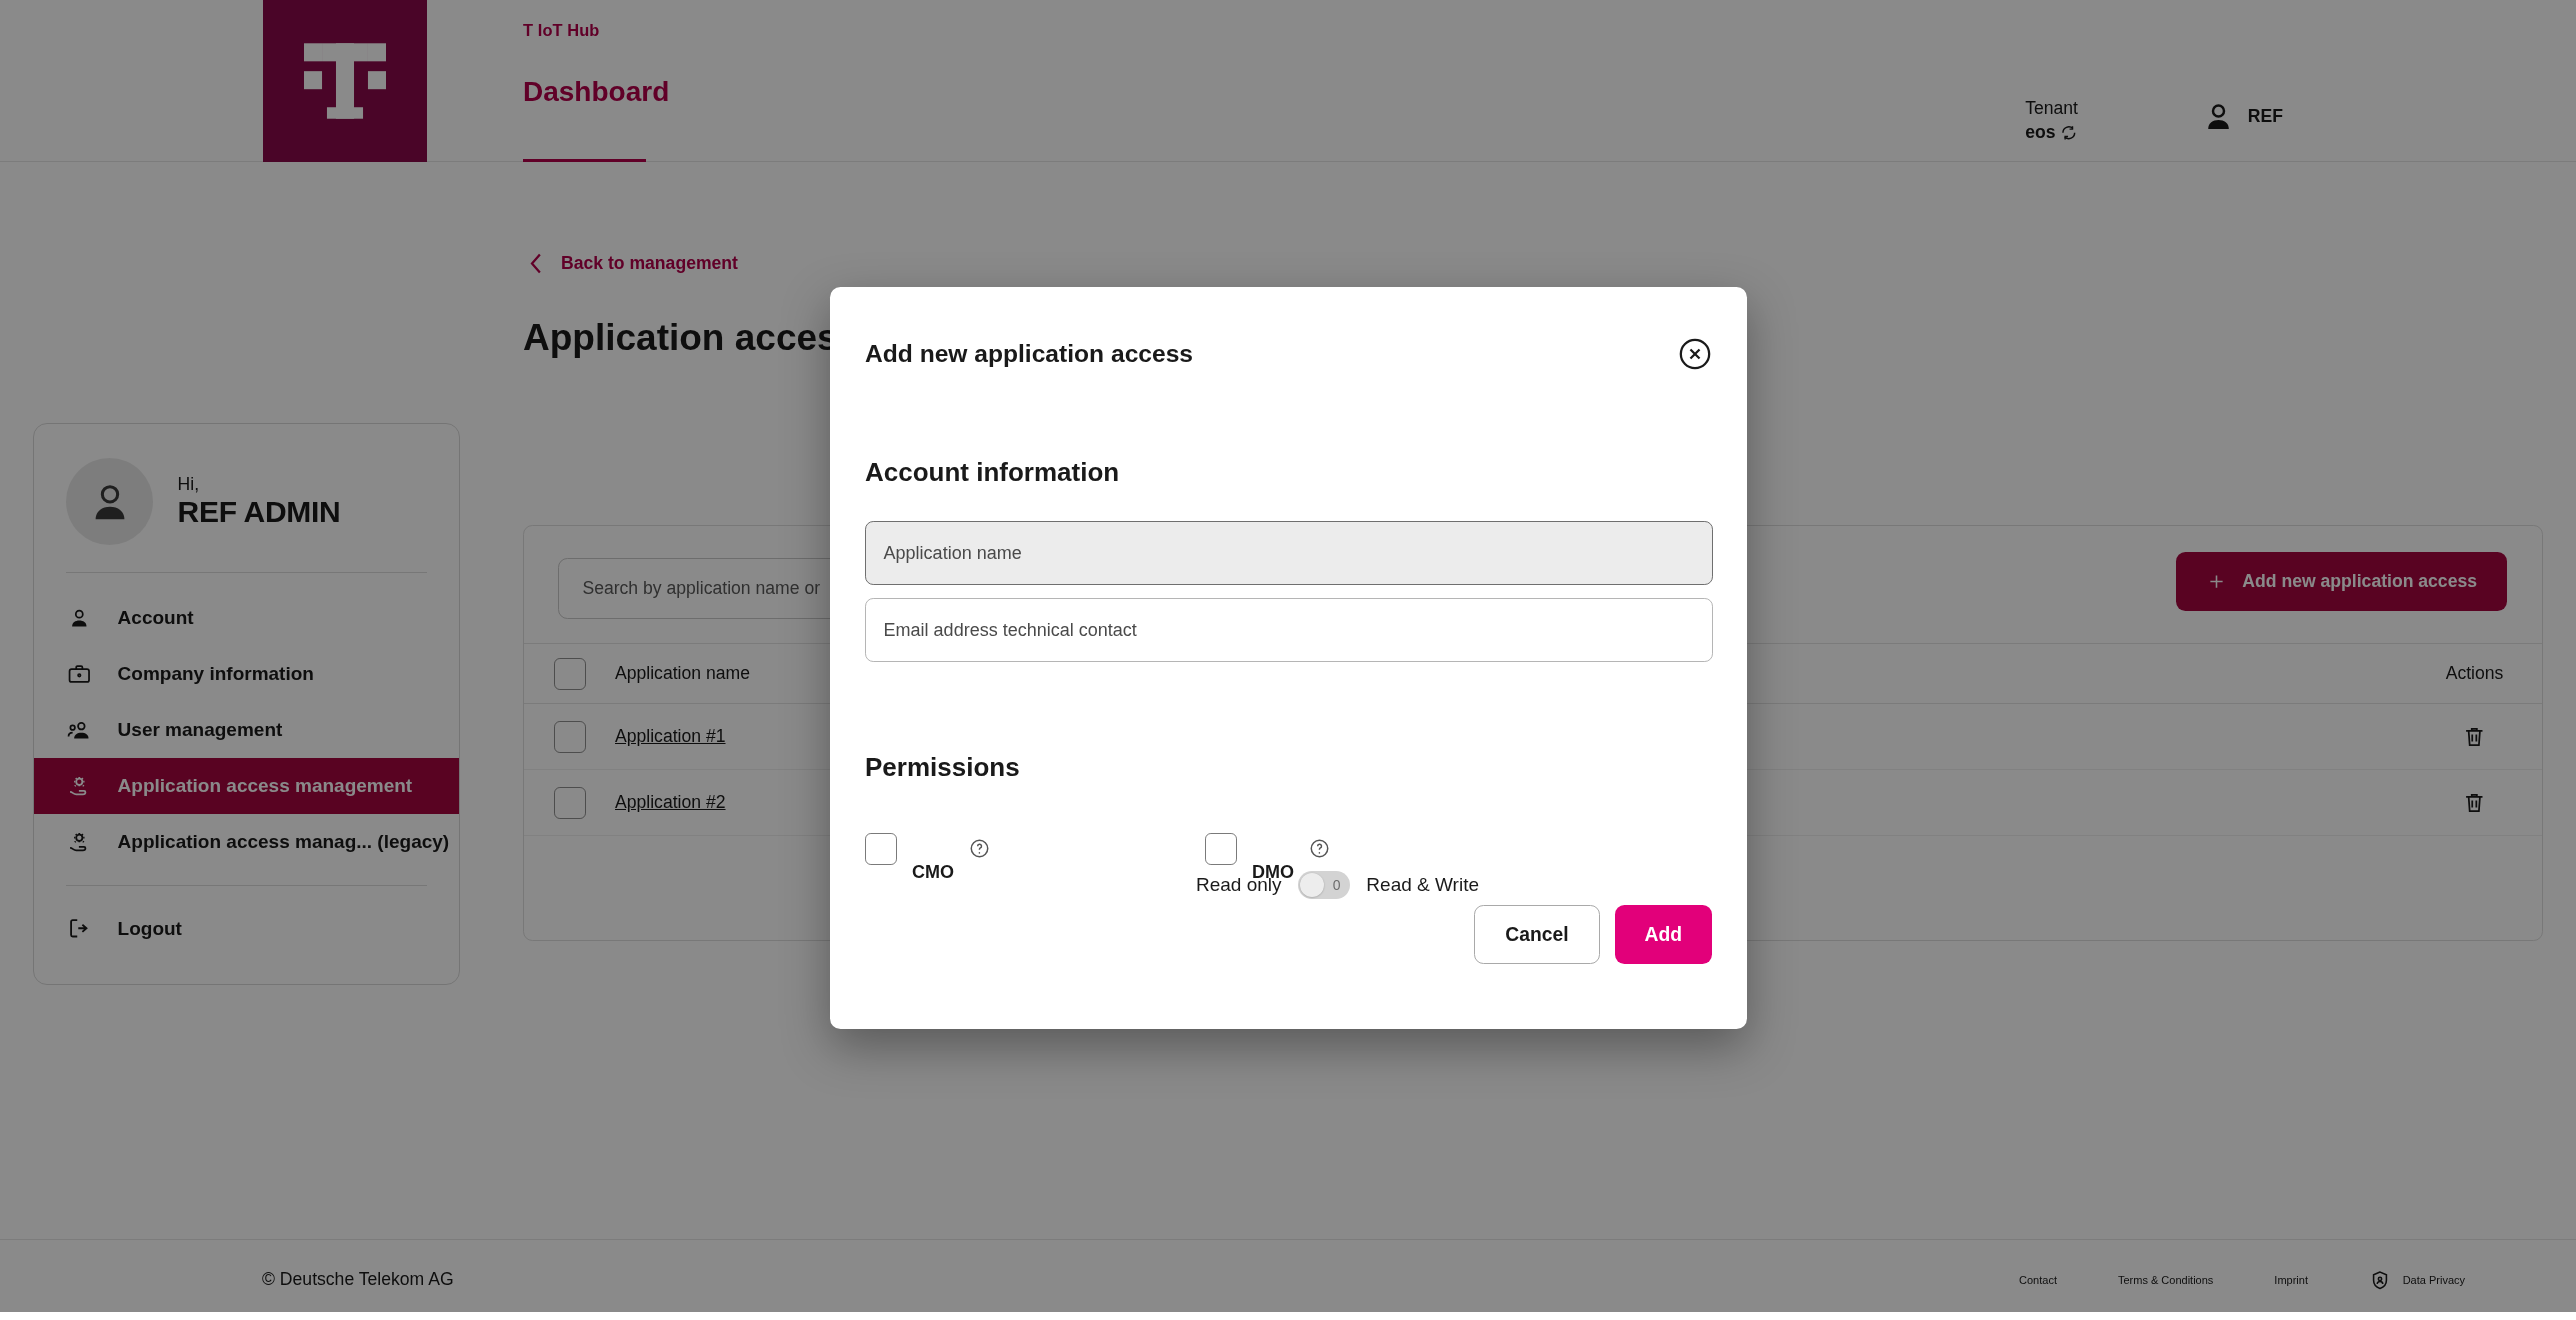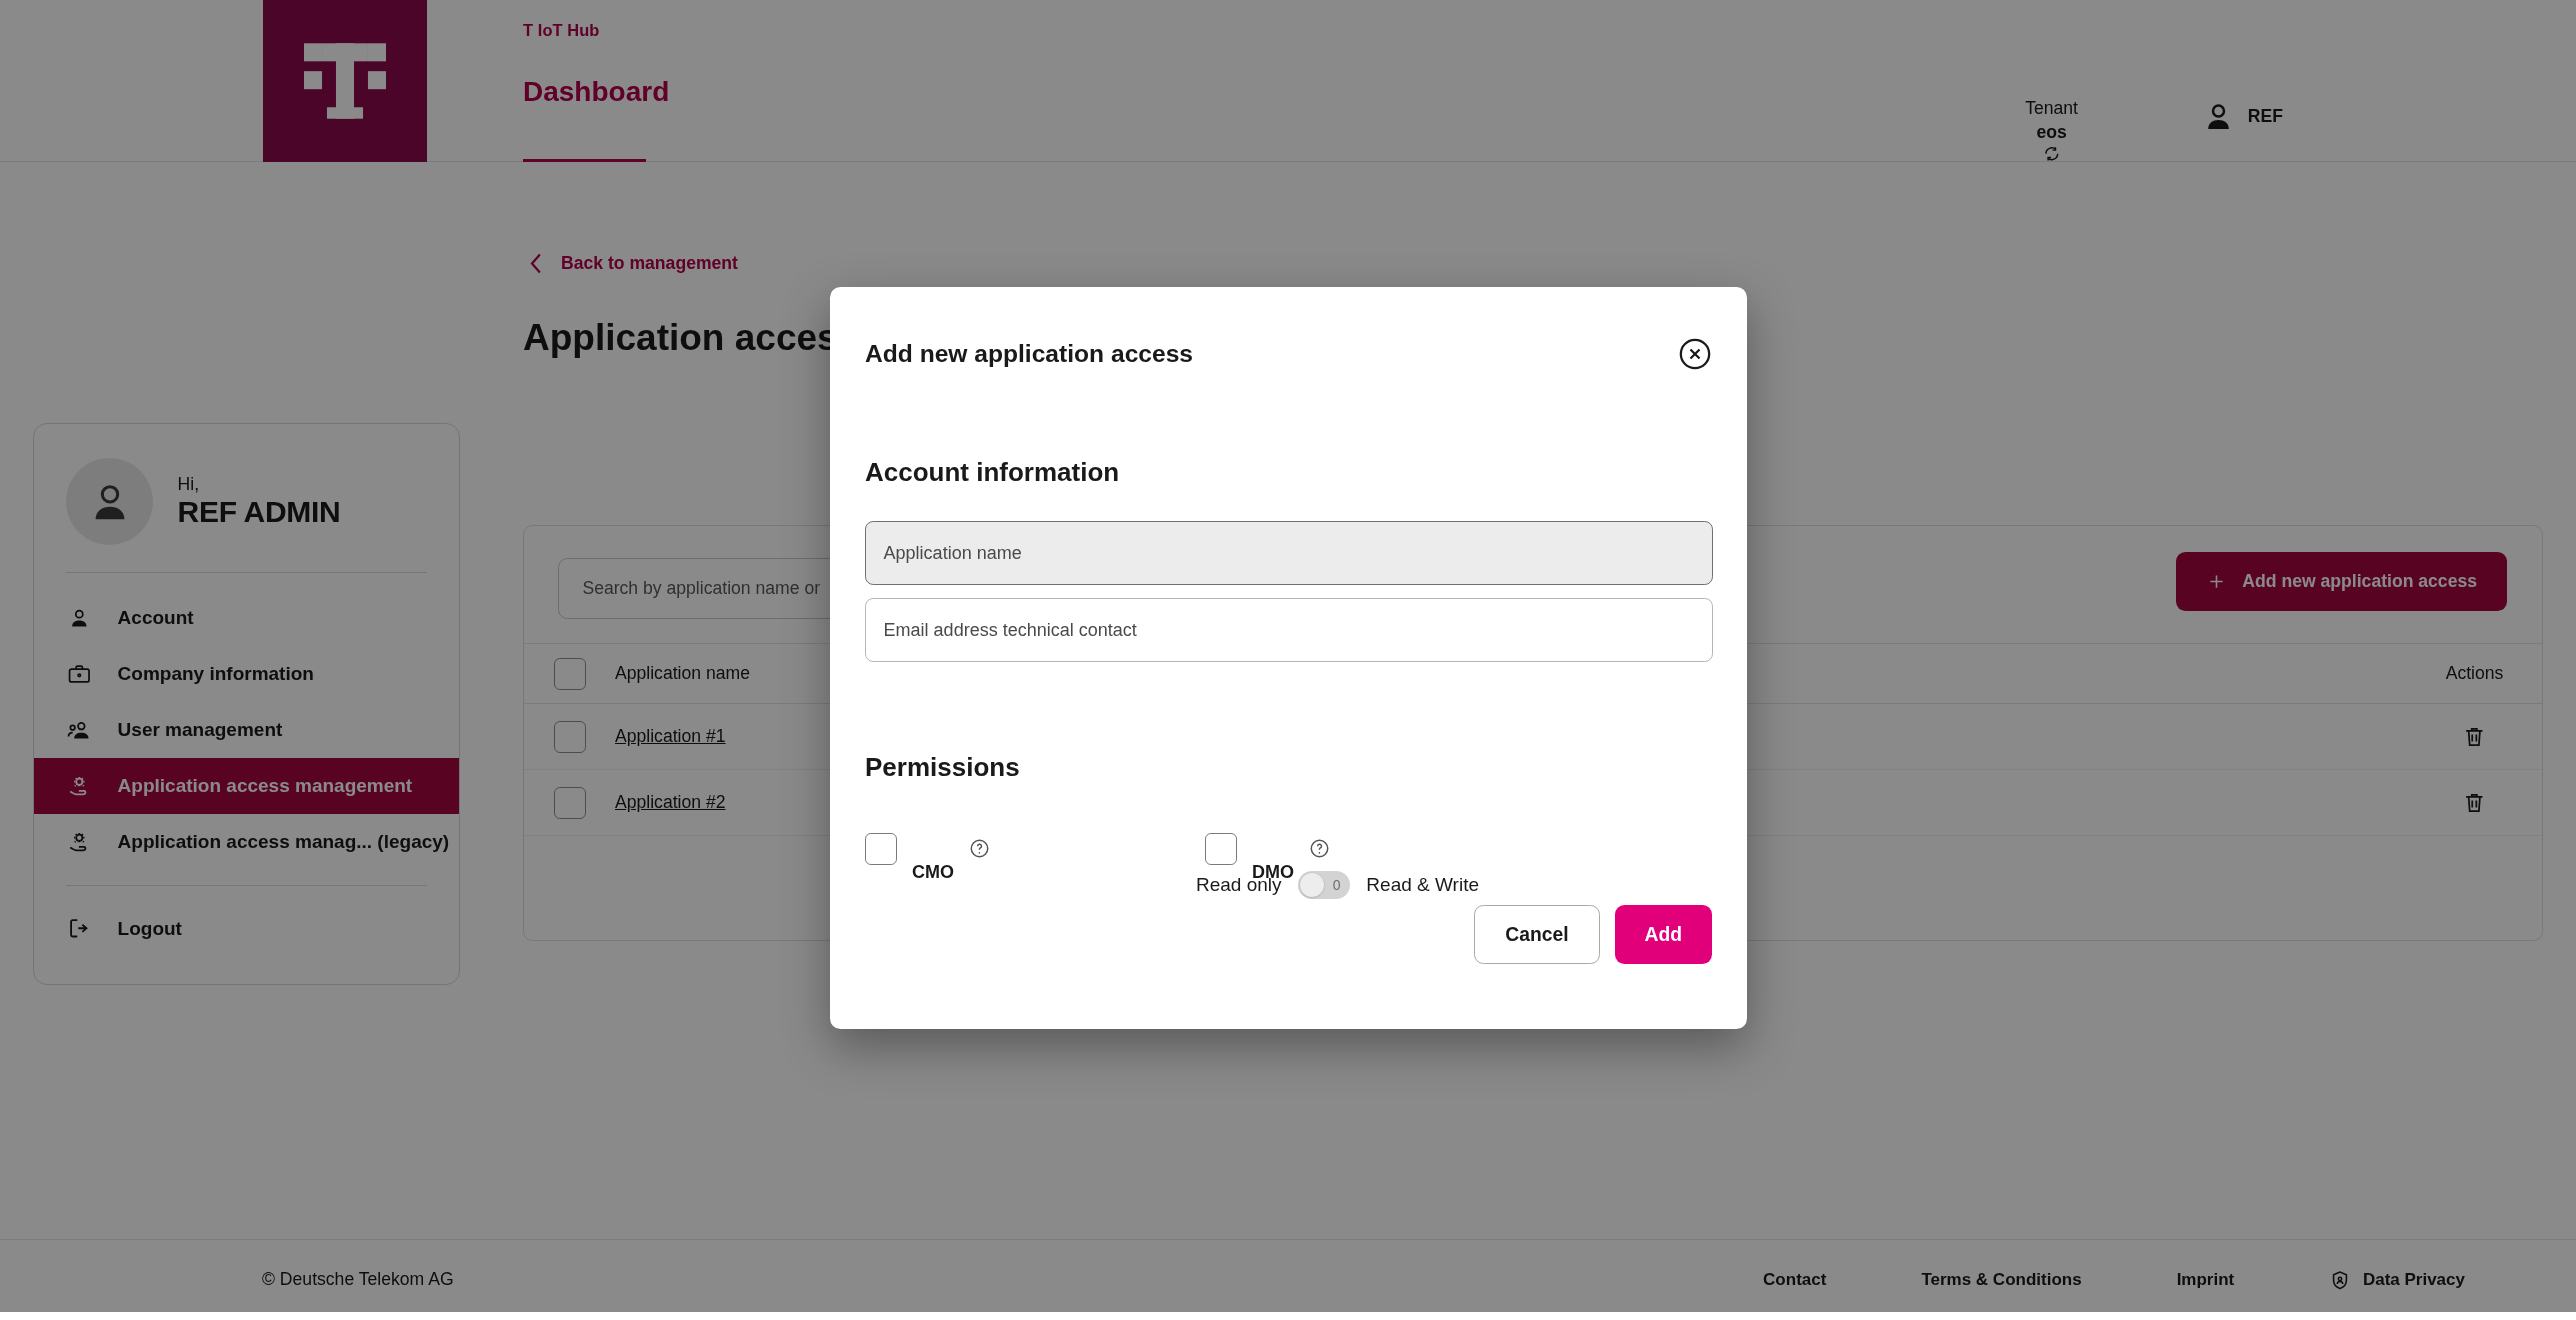--- a/index.html
+++ b/index.html
@@ -34,21 +34,21 @@
     font-size: 28px; font-weight: 700; color: #b3014b;
   }
   .tab-underline {
     position: absolute; left: 523px; top: 159px; width: 123px; height: 4.7px;
     background: #b3014b;
   }
   .tenant-box {
     position: absolute; right: 498px; top: 97px; text-align: right;
     font-size: 17.6px; color: #1a1a1a; line-height: 1.35;
   }
-  .tenant-val { font-weight: 700; display: flex; align-items: center; gap: 0; justify-content: space-between; flex-direction: column;}
+  .tenant-val { font-weight: 700; display: flex; align-items: center; gap: 0; justify-content: space-between;}
   .user-box {
     position: absolute; right: 293px; top: 100px;
     display: flex; align-items: center; gap: 13px;
   }
   .user-name { font-size: 17.6px; font-weight: 700; color: #1a1a1a; }
 
   
   .body-area { position: absolute; left: 0; top: 162px; width: 2576px; height: 1077px; background: #fff; }
 
   .back-link {
@@ -127,22 +127,22 @@
     font-size: 16.4px; color: #1a1a1a; white-space: nowrap;
   }
 
   
   .footer {
     position: absolute; left: 0; top: 1239px; width: 2576px; height: 81px;
     background: #fff; border-top: 0.6px solid #e6e6e6;
   }
   .foot-copy { position: absolute; left: 262px; top: 29px; font-size: 17.6px; color: #1a1a1a; }
   .foot-links {
-    position: absolute; right: 111px; top: 28px; display: flex; align-items: center; gap: 95px;
-    font-size: 17px; color: #1a1a1a; white-space: nowrap; font-weight: bold;
+    position: absolute; right: 111px; top: 28px; display: flex; align-items: center; gap: 61px;
+    font-size: 11px; color: #1a1a1a; white-space: nowrap;
   }
   .foot-link { display: flex; align-items: center; gap: 11.7px; }
 
   
   #overlay { position: absolute; inset: 0; background: rgba(0,0,0,0.46); }
 
   
   .callout {
     position: absolute; left: 498px; top: 347px; width: 328px; height: 123px;
     background: #000; color: #fff;

